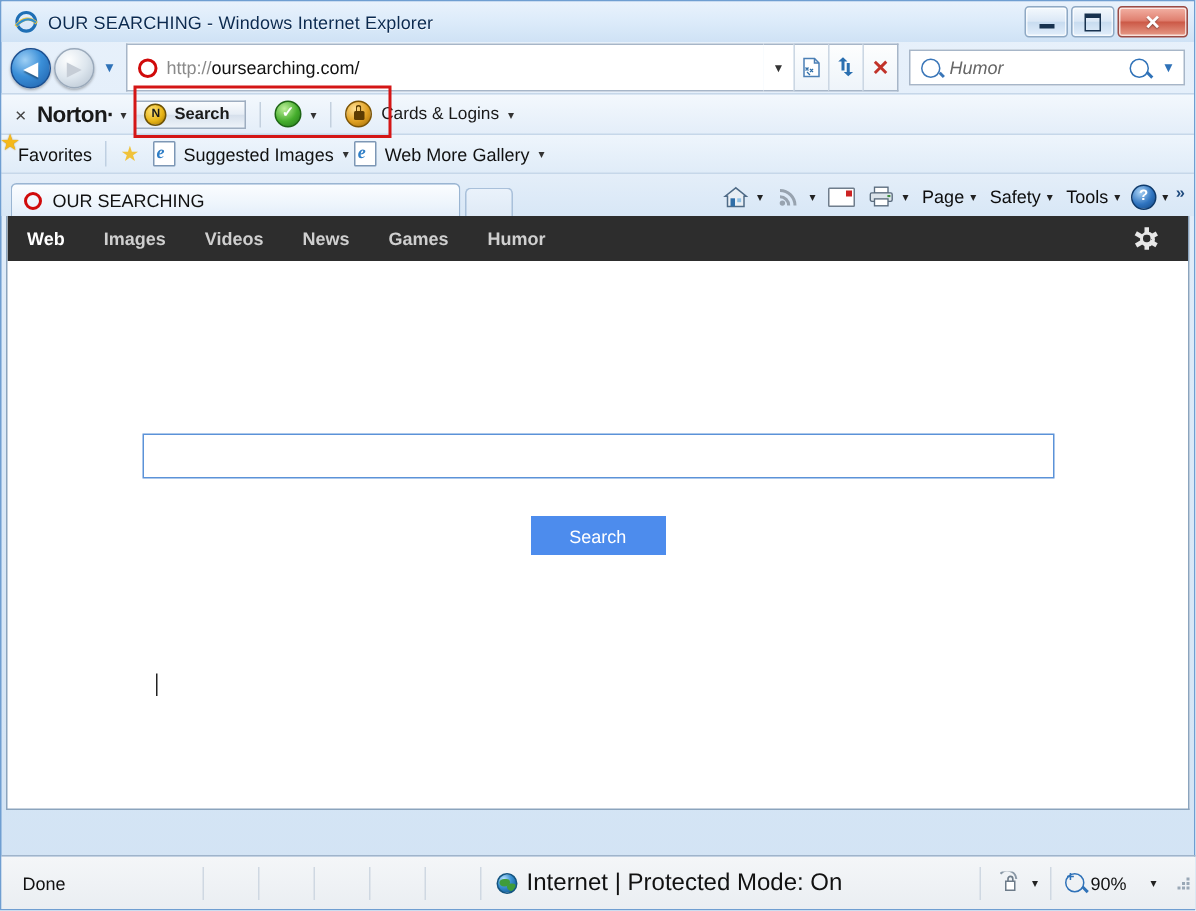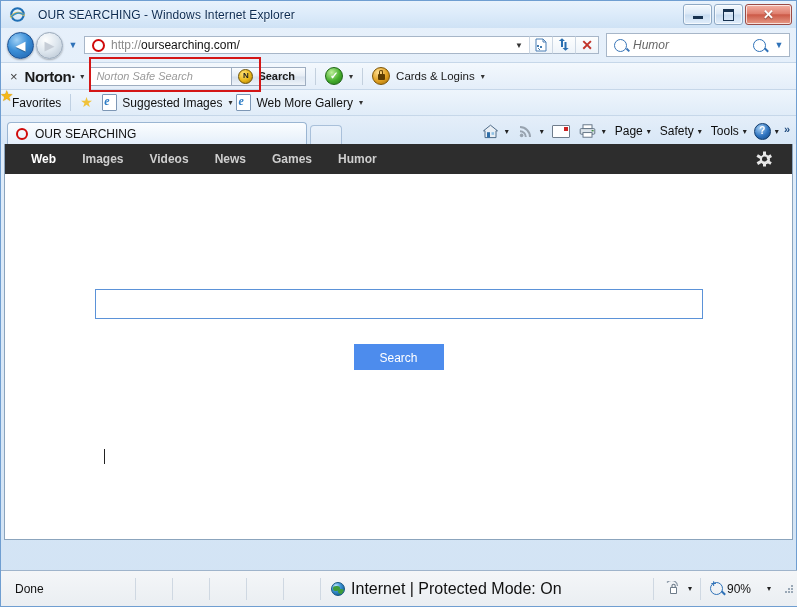--- a/index.html
+++ b/index.html
@@ -18,21 +18,21 @@
   }
 
   
   .titlebar{
     position:relative;height:27px;
     background:linear-gradient(180deg,#e9f2fc 0%,#dcebfa 50%,#cfe2f5 100%);
     display:flex;align-items:center;
   }
   .title-ie-icon{margin-left:8px;width:17px;height:17px;position:relative;flex:0 0 auto;}
   .title-text{
-    margin-left:12px;font-size:12px;color:#0b2a50;letter-spacing:0.1px;
+    margin-left:6px;font-size:12px;color:#0b2a50;letter-spacing:0.1px;
     text-shadow:0 1px 0 rgba(255,255,255,.85);
     white-space:nowrap;
   }
   .winbtns{position:absolute;right:4px;top:3px;display:flex;gap:2px;}
   .winbtn{
     width:27px;height:19px;border:1px solid #8fa9c4;border-radius:3px;
     background:linear-gradient(180deg,#f4f9fd 0%,#dbe8f6 48%,#c8dcf0 52%,#e2eefb 100%);
     display:flex;align-items:center;justify-content:center;
     box-shadow:inset 0 0 0 1px rgba(255,255,255,.7);
   }
@@ -64,21 +64,21 @@
     background:radial-gradient(circle at 35% 28%,#fdfefe 0%,#dde6ee 50%,#b3c0ce 100%);
     border:1px solid #9aa9ba;margin-left:2px;
   }
   .arrow-w{color:#fff;font-size:13px;line-height:1;text-shadow:0 1px 1px rgba(0,0,0,.35);}
   .arrow-g{color:#c6cdd6;font-size:13px;line-height:1;}
   .histdrop{
     margin-left:4px;margin-right:5px;width:12px;text-align:center;
     color:#2f72b8;font-size:9px;flex:0 0 auto;
   }
   .urlwrap{
-    position:relative;flex:1 1 auto;height:18px;display:flex;align-items:stretch;min-width:0;
+    position:relative;flex:1 1 auto;height:32px;display:flex;align-items:stretch;min-width:0;
   }
   .urlbox{
     flex:1 1 auto;background:#fff;border:1px solid #a7b6c8;border-right:none;
     display:flex;align-items:center;min-width:0;
   }
   .favicon-o{
     width:13px;height:13px;border:2.6px solid #d00a0a;border-radius:50%;
     margin-left:7px;margin-right:6px;flex:0 0 auto;box-sizing:border-box;
   }
   .urltext{font-size:12px;color:#111;white-space:nowrap;overflow:hidden;}
@@ -222,21 +222,21 @@
   .content{
     margin:0 3px;height:396px;background:#fff;border:1px solid #8ba4bd;border-top:none;
     box-sizing:border-box;position:relative;overflow:hidden;
   }
   .sitenav{
     height:30px;background:#2d2d2d;display:flex;align-items:center;position:relative;
   }
   .navitem{
     font-size:12px;font-weight:bold;color:#cfcfcf;margin-right:26px;white-space:nowrap;
   }
-  .navitem:first-child{margin-left:26px;}
+  .navitem:first-child{margin-left:13px;}
   .navitem.active{color:#ffffff;}
   .gearwrap{position:absolute;right:20px;top:50%;transform:translateY(-50%);
     width:15px;height:15px;}
   .gear{position:relative;width:15px;height:15px;}
   .gear .ring{
     position:absolute;left:2.5px;top:2.5px;width:10px;height:10px;border-radius:50%;
     border:2.6px solid #e8e8e8;box-sizing:border-box;
   }
   .gear .tooth{position:absolute;left:6.3px;top:-0.4px;width:2.6px;height:15.8px;background:#e8e8e8;}
   .gear .tooth.t2{transform:rotate(60deg);}
@@ -372,23 +372,20 @@
     </div>
 
     <div class="redbox"></div>
   </div>
 
   <div class="nortonbar">
     <span class="nx">×</span>
     <span class="nortonlogo">Norton</span>
     <span class="ndot">·</span>
     <span class="ncaret">▾</span>
-    <div class="nsearchbox">
-      <span>Norton Safe Search</span>
-    </div>
     <div class="nsearchbtn">
       <div class="ncircle">N</div>
       <span class="lbl">Search</span>
     </div>
     <div class="nsep"></div>
     <div class="greencheck">✓</div>
     <span class="dropcaret">▾</span>
     <div class="nsep"></div>
     <div class="lockcircle">
         <div class="body"></div>

